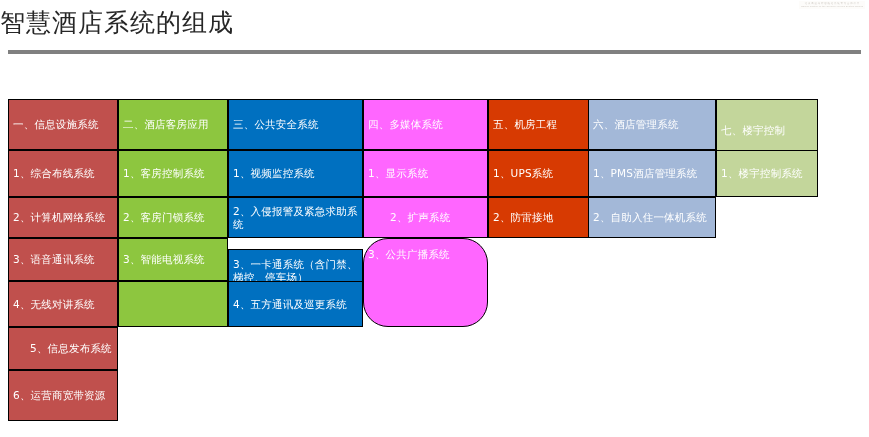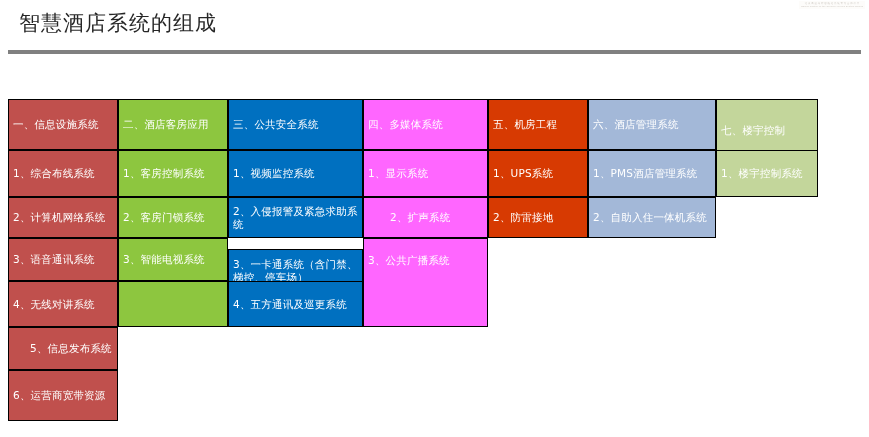--- a/index.html
+++ b/index.html
@@ -34,23 +34,23 @@
     letter-spacing: 0.1px;
     white-space: nowrap;
     overflow: hidden;
     background: #fdfcfa;
     padding: 1px 0;
     user-select: none;
   }
   
   .slide-title {
     position: absolute;
-    left: 19px;
+    left: 0;
     top: 8px;
-    font-size: 21px;
+    font-size: 25px;
     line-height: 30px;
     color: #262626;
     font-family: "DejaVu Sans", "Liberation Sans", sans-serif;
     font-weight: 400;
     letter-spacing: 1px;
     white-space: nowrap;
   }
   .title-rule {
     position: absolute;
     left: 8px;
@@ -86,21 +86,22 @@
     align-items: center;
     overflow: hidden;
     font-family: "DejaVu Sans", "Liberation Sans", sans-serif;
     letter-spacing: 0.2px;
   }
   .cell.head {
     justify-content: flex-start;
   }
   .cell.tall-top {
     align-items: flex-start;
-    padding-top: 15px;
+    padding-top: 9px;
+    border-radius: 25px;
   }
   .cell.empty { }
   
 </style>
 </head>
 <body>
 
 <div id="slide">
 
   <div class="watermark">
@@ -134,21 +135,21 @@
         <div class="cell" style="top: 98px; height: 41px; background: rgb(0, 112, 192);">2、入侵报警及紧急求助系统</div>
         <div class="cell" style="top: 139px; height: 43px; background: rgb(0, 112, 192); margin-top: 11px;">3、一卡通系统（含门禁、梯控、停车场）</div>
         <div class="cell" style="top: 182px; height: 46px; background: rgb(0, 112, 192);">4、五方通讯及巡更系统</div>
       </div>
       <div class="col" style="left: 355px; width: 125px; height: 322px;">
         <div class="cell head" style="top: 0px; height: 51px; background: rgb(255, 102, 255);">四、多媒体系统</div>
         <div class="cell" style="top: 51px; height: 47px; background: rgb(255, 102, 255);">1、显示系统</div>
         <div class="cell" style="top: 98px; height: 41px; background: rgb(255, 102, 255); padding-left: 26px;">2、扩声系统</div>
         <div class="cell tall-top" style="top: 139px; height: 89px; background: rgb(255, 102, 255);">3、公共广播系统</div>
       </div>
-      <div class="col" style="left: 480px; width: 100px; height: 322px;">
+      <div class="col" style="left: 480px; width: 100px; height: 322px; padding-left: 31px;">
         <div class="cell head" style="top: 0px; height: 51px; background: rgb(215, 58, 2);">五、机房工程</div>
         <div class="cell" style="top: 51px; height: 47px; background: rgb(215, 58, 2);">1、UPS系统</div>
         <div class="cell" style="top: 98px; height: 41px; background: rgb(215, 58, 2);">2、防雷接地</div>
       </div>
       <div class="col" style="left: 580px; width: 128px; height: 322px;">
         <div class="cell head" style="top: 0px; height: 51px; background: rgb(163, 184, 216);">六、酒店管理系统</div>
         <div class="cell" style="top: 51px; height: 47px; background: rgb(163, 184, 216);">1、PMS酒店管理系统</div>
         <div class="cell" style="top: 98px; height: 41px; background: rgb(163, 184, 216);">2、自助入住一体机系统</div>
       </div>
       <div class="col" style="left: 708px; width: 102px; height: 322px;">

